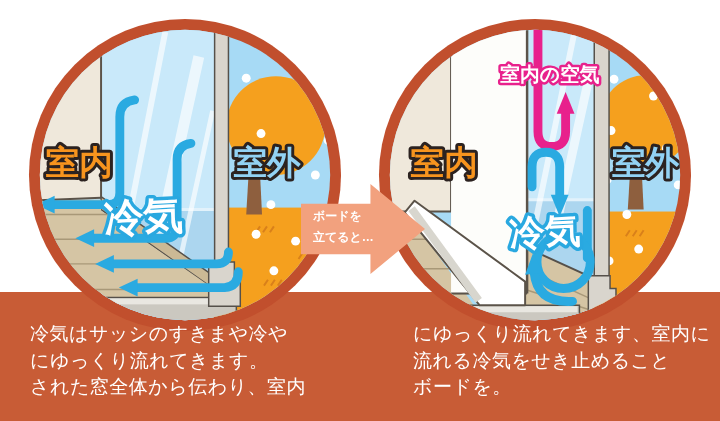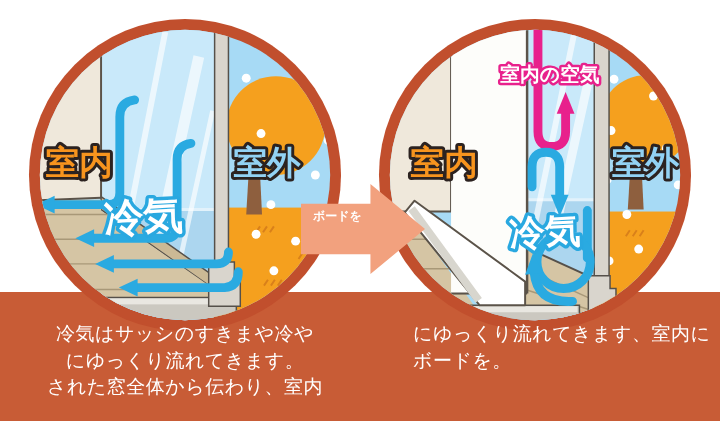--- a/index.html
+++ b/index.html
@@ -13,21 +13,21 @@
   #rightCircle{left:377px;}
   .transition-arrow{
     position:absolute;left:301px;top:184px;width:124px;height:90px;background:#F2A17E;
     clip-path:polygon(0 22%,56% 22%,56% 0,100% 50%,56% 100%,56% 78%,0 78%);
   }
   .transition-text{
     position:absolute;left:12px;top:22px;color:#fff;font-size:12px;font-weight:bold;
     line-height:21px;white-space:nowrap;
   }
   .caption{position:absolute;top:321px;color:#fff;font-size:19px;line-height:26.5px;letter-spacing:.5px;}
-  #capLeft{left:30px;width:310px;text-align:center;}
+  #capLeft{left:30px;width:310px;}
   #capRight{left:413px;width:300px;}
   .caption span{display:block;}
   svg text{font-family:"Liberation Sans","DejaVu Sans",sans-serif;font-weight:bold;paint-order:stroke fill;}
   .lbl-indoor{fill:#F7941E;stroke:#2B2220;stroke-width:6px;stroke-linejoin:round;font-size:34px;}
   .lbl-outdoor{fill:#92D2F4;stroke:#2B2220;stroke-width:6px;stroke-linejoin:round;font-size:34px;}
   .lbl-cold{fill:#FFFFFF;stroke:#29A8E0;stroke-width:7px;stroke-linejoin:round;font-size:40px;}
   .lbl-cold2{fill:#FFFFFF;stroke:#29A8E0;stroke-width:7px;stroke-linejoin:round;font-size:36px;}
   .lbl-indoor-air{fill:#FFFFFF;stroke:#E8218C;stroke-width:5px;stroke-linejoin:round;font-size:20px;}
   .flow{fill:none;stroke:#2AAAE1;stroke-width:9px;stroke-linecap:round;stroke-linejoin:round;}
   .flowhead{fill:#2AAAE1;stroke:none;}
@@ -209,26 +209,28 @@
       <text x="175" y="65" text-anchor="middle" class="lbl-indoor-air">室内の空気</text>
       <text x="68" y="159" text-anchor="middle" class="lbl-indoor">室内</text>
       <text x="272" y="159" text-anchor="middle" class="lbl-outdoor">室外</text>
       <text x="170" y="230" text-anchor="middle" class="lbl-cold2" transform="rotate(-3 170 220)">冷気</text>
     </g>
   </svg>
 
   <div class="transition-arrow">
     <div class="transition-text">
       <span style="display:block">ボードを</span>
+      <span style="display:block">立てると…</span>
     </div>
   </div>
 
   <div id="capLeft" class="caption">
     <span>冷気はサッシのすきまや冷や</span>
     <span>にゆっくり流れてきます。</span>
     <span>された窓全体から伝わり、室内</span>
   </div>
   <div id="capRight" class="caption">
     <span>にゆっくり流れてきます、室内に</span>
+    <span>流れる冷気をせき止めること</span>
     <span>ボードを。</span>
   </div>
 
 </div>
 
 </body></html>

